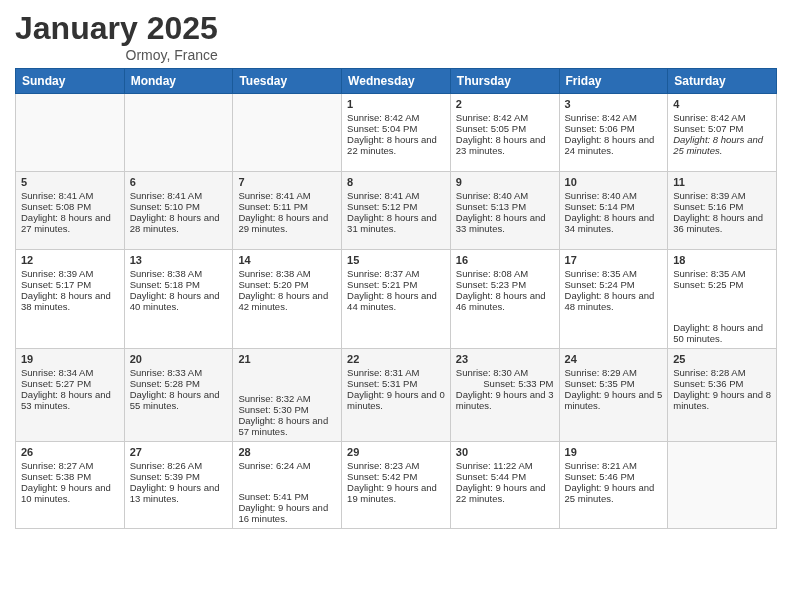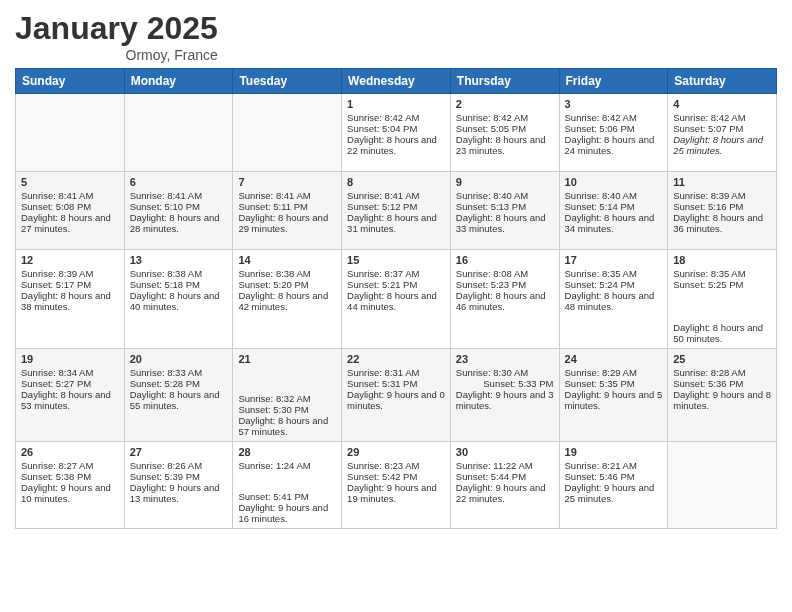--- a/index.html
+++ b/index.html
@@ -276,21 +276,21 @@
             <span style="display: block;">Daylight: 9 hours and 10 minutes.</span>
           </td>
           <td>
             <span class="day-num">27</span>
             <span style="display: block;">Sunrise: 8:26 AM</span>
             <span style="display: block;">Sunset: 5:39 PM</span>
             <span style="display: block;">Daylight: 9 hours and 13 minutes.</span>
           </td>
           <td>
             <span class="day-num">28</span>
-            <span style="display: block;">Sunrise: 1:24 AM</span>
+            <span style="display: block;">Sunrise: 6:24 AM</span>
             <span style="display: block; margin-top: 20px;">Sunset: 5:41 PM</span>
             <span style="display: block;">Daylight: 9 hours and 16 minutes.</span>
           </td>
           <td>
             <span class="day-num">29</span>
             <span style="display: block;">Sunrise: 8:23 AM</span>
             <span style="display: block;">Sunset: 5:42 PM</span>
             <span style="display: block;">Daylight: 9 hours and 19 minutes.</span>
           </td>
           <td>

